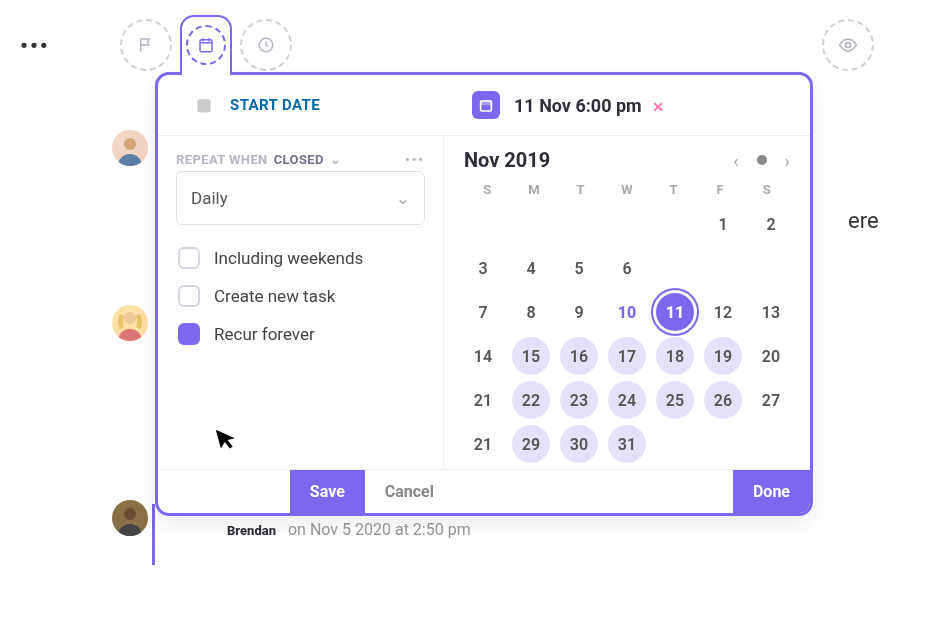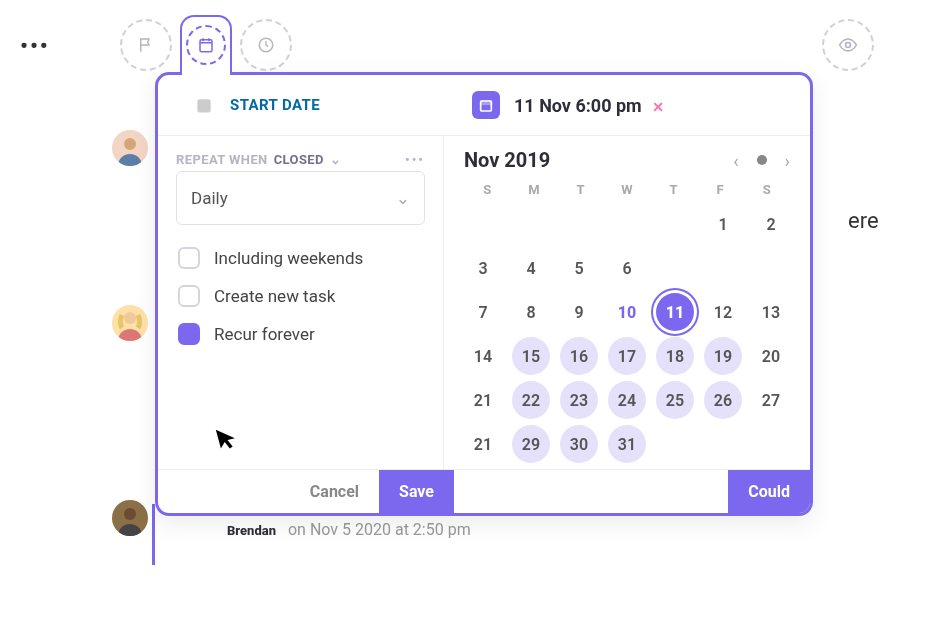--- a/index.html
+++ b/index.html
@@ -499,25 +499,25 @@
           <div class="day-cell hl">31</div>
           <div class="day-cell empty"></div>
           <div class="day-cell empty"></div>
           <div class="day-cell empty"></div>
         </div>
     </div>
   </div>
 
   <div class="popup-footer">
     <div class="footer-left">
+      <div class="btn btn-primary">Save</div>
       <div class="btn btn-cancel">Cancel</div>
-      <div class="btn btn-primary">Save</div>
     </div>
     <div class="footer-right">
-      <div class="btn btn-primary">Could</div>
+      <div class="btn btn-primary">Done</div>
     </div>
   </div>
 </div>
 
 <div class="comment-blk">
   <div class="comment-meta">
     <span class="author">Brendan</span>
     <span class="time">on Nov 5 2020 at 2:50 pm</span>
   </div>
 </div>

